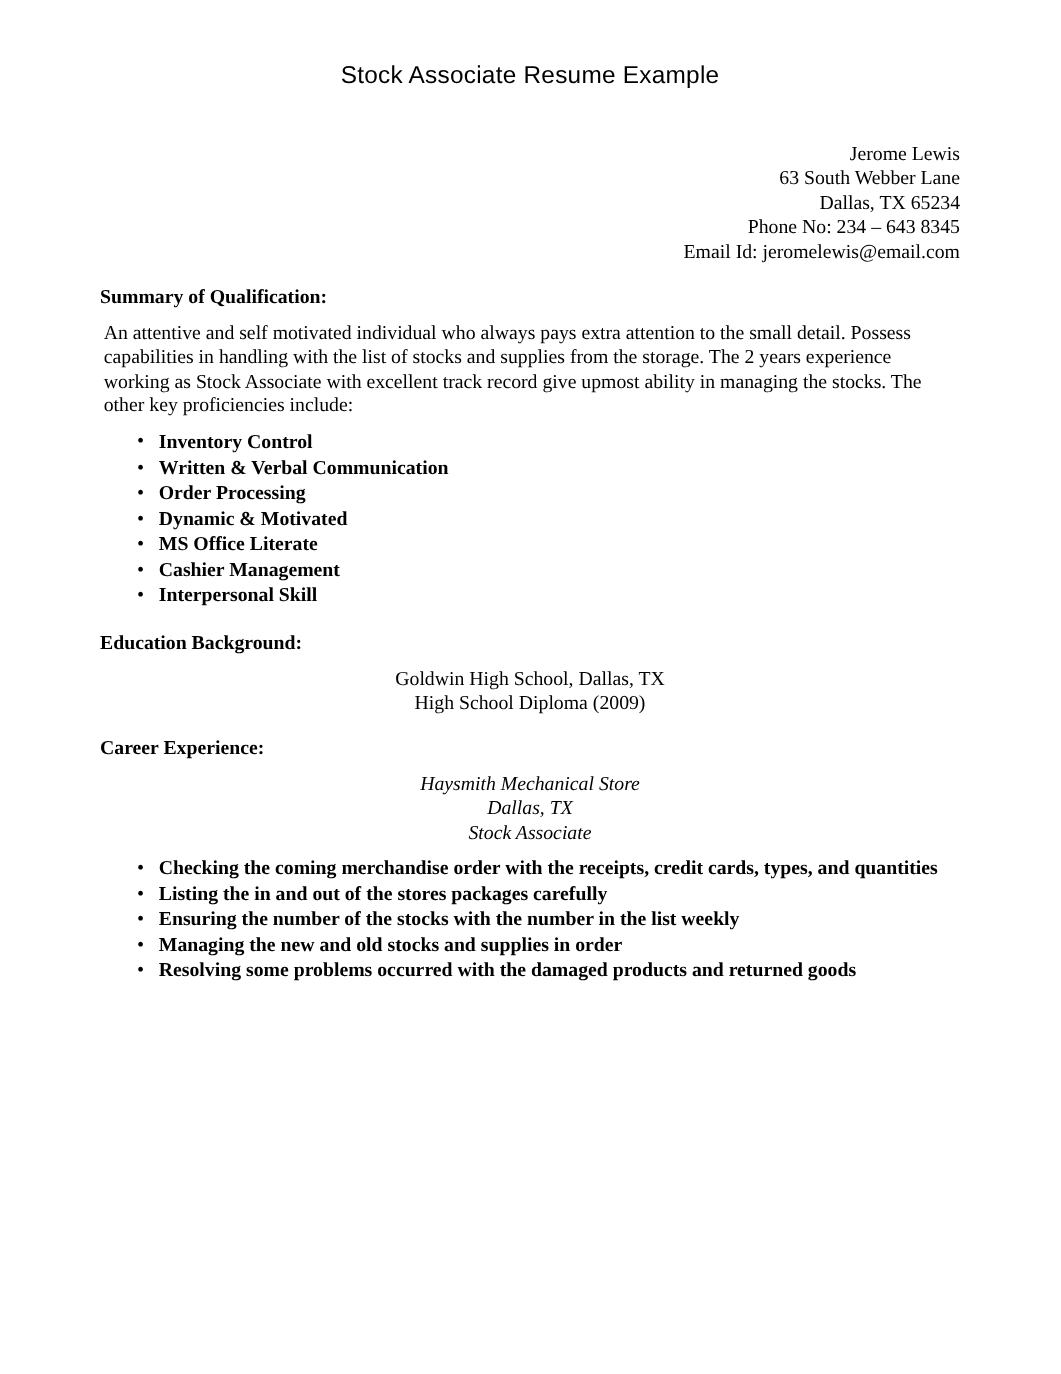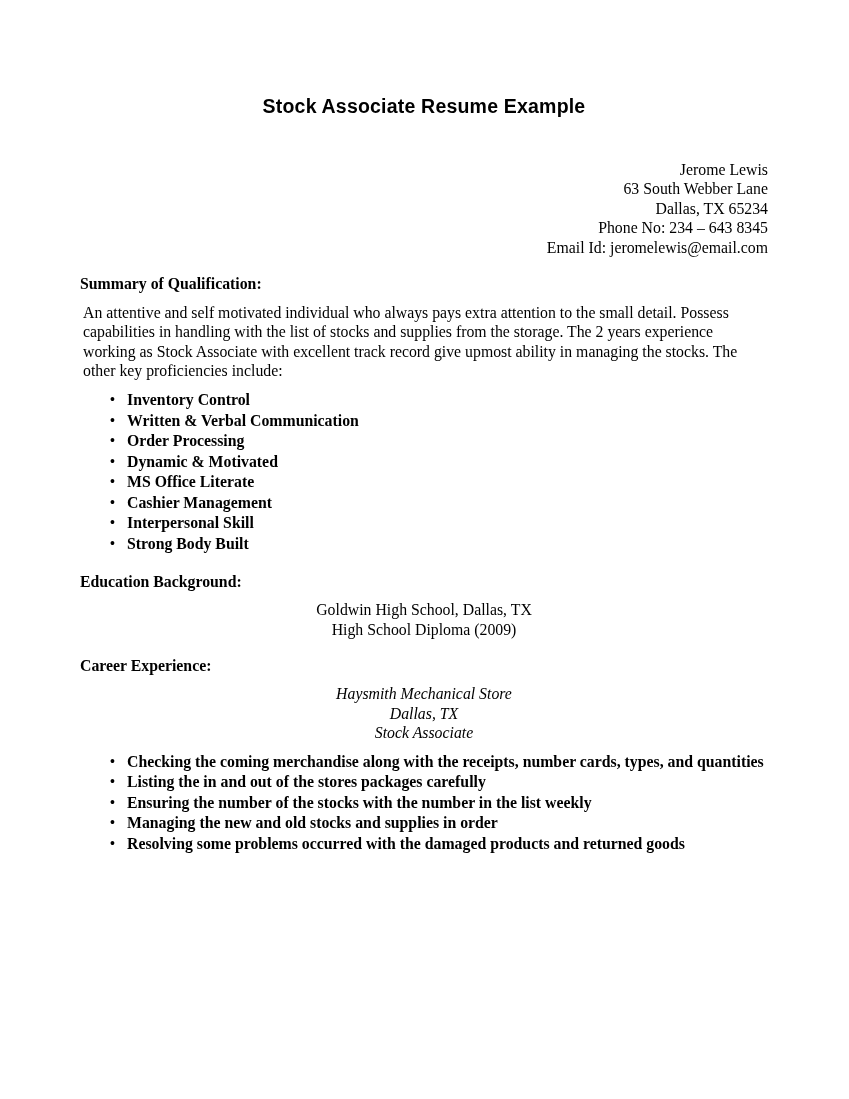--- a/index.html
+++ b/index.html
@@ -15,24 +15,24 @@
     overflow: hidden;
   }
   .page {
     box-sizing: border-box;
     width: 849px;
     height: 1099px;
     padding: 0 81px 0 80px;
   }
   .doc-title {
     margin: 0;
-    padding-top: 95px;
+    padding-top: 49px;
     text-align: center;
     font-family: "Liberation Sans", sans-serif;
-    font-weight: 700;
+    font-weight: 400;
     font-size: 19.5px;
     line-height: 22px;
     letter-spacing: 0.2px;
   }
   .contact-block {
     margin-top: 43px;
     text-align: right;
     font-size: 15.8px;
     line-height: 19.3px;
   }
@@ -98,41 +98,40 @@
     <h2 class="section-heading">Summary of Qualification:</h2>
     <p class="body-par">An attentive and self motivated individual who always pays extra attention to the small detail. Possess capabilities in handling with the list of stocks and supplies from the storage. The 2 years experience working as Stock Associate with excellent track record give upmost ability in managing the stocks. The other key proficiencies include:</p>
     <ul class="bullet-list">
       <li>Inventory Control</li>
       <li>Written &amp; Verbal Communication</li>
       <li>Order Processing</li>
       <li>Dynamic &amp; Motivated</li>
       <li>MS Office Literate</li>
       <li>Cashier Management</li>
       <li>Interpersonal Skill</li>
-      <li>Strong Body Built</li>
     </ul>
   </div>
 
   <div>
     <h2 class="section-heading">Education Background:</h2>
     <div class="edu-block">
       <div class="plain-line">Goldwin High School, Dallas, TX</div>
       <div class="plain-line">High School Diploma (2009)</div>
     </div>
   </div>
 
   <div>
     <h2 class="section-heading">Career Experience:</h2>
     <div class="employer-block">
       <div class="plain-line italic-line">Haysmith Mechanical Store</div>
       <div class="plain-line italic-line">Dallas, TX</div>
       <div class="plain-line italic-line">Stock Associate</div>
     </div>
     <ul class="bullet-list">
-      <li>Checking the coming merchandise along with the receipts, number cards, types, and quantities</li>
+      <li>Checking the coming merchandise order with the receipts, credit cards, types, and quantities</li>
       <li>Listing the in and out of the stores packages carefully</li>
       <li>Ensuring the number of the stocks with the number in the list weekly</li>
       <li>Managing the new and old stocks and supplies in order</li>
       <li>Resolving some problems occurred with the damaged products and returned goods</li>
     </ul>
   </div>
 
 </div>
 
 </body></html>

